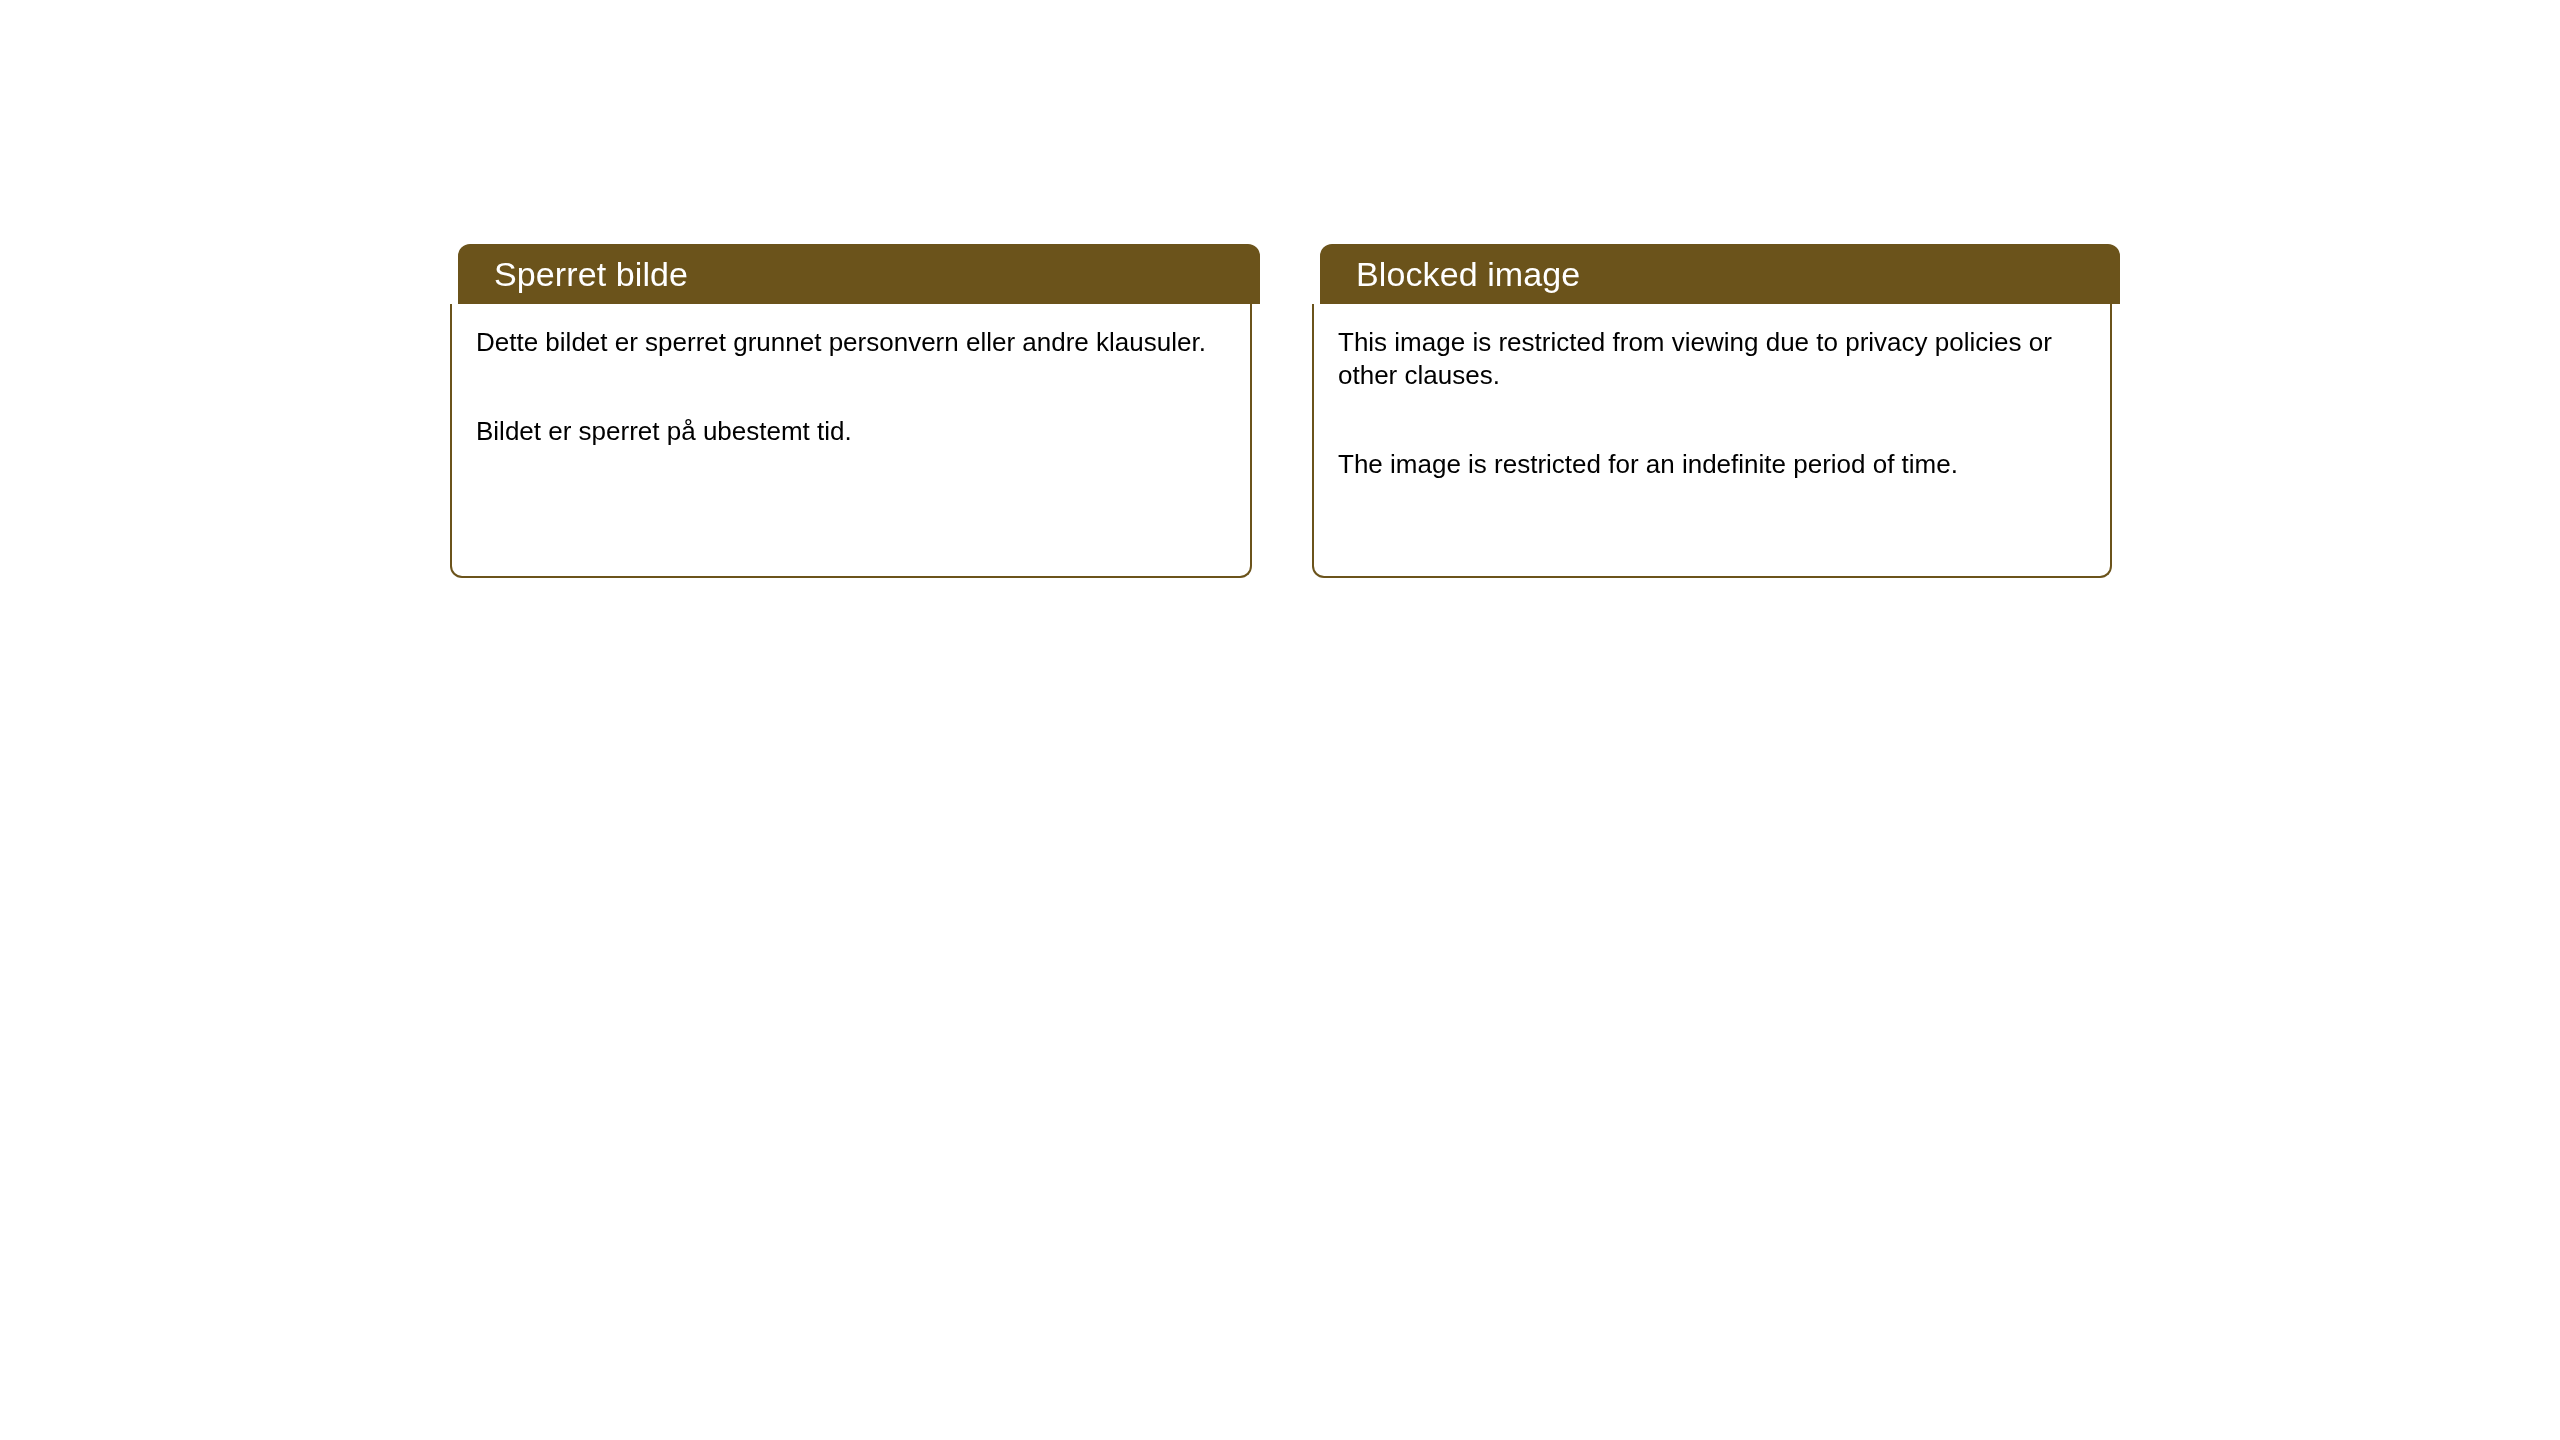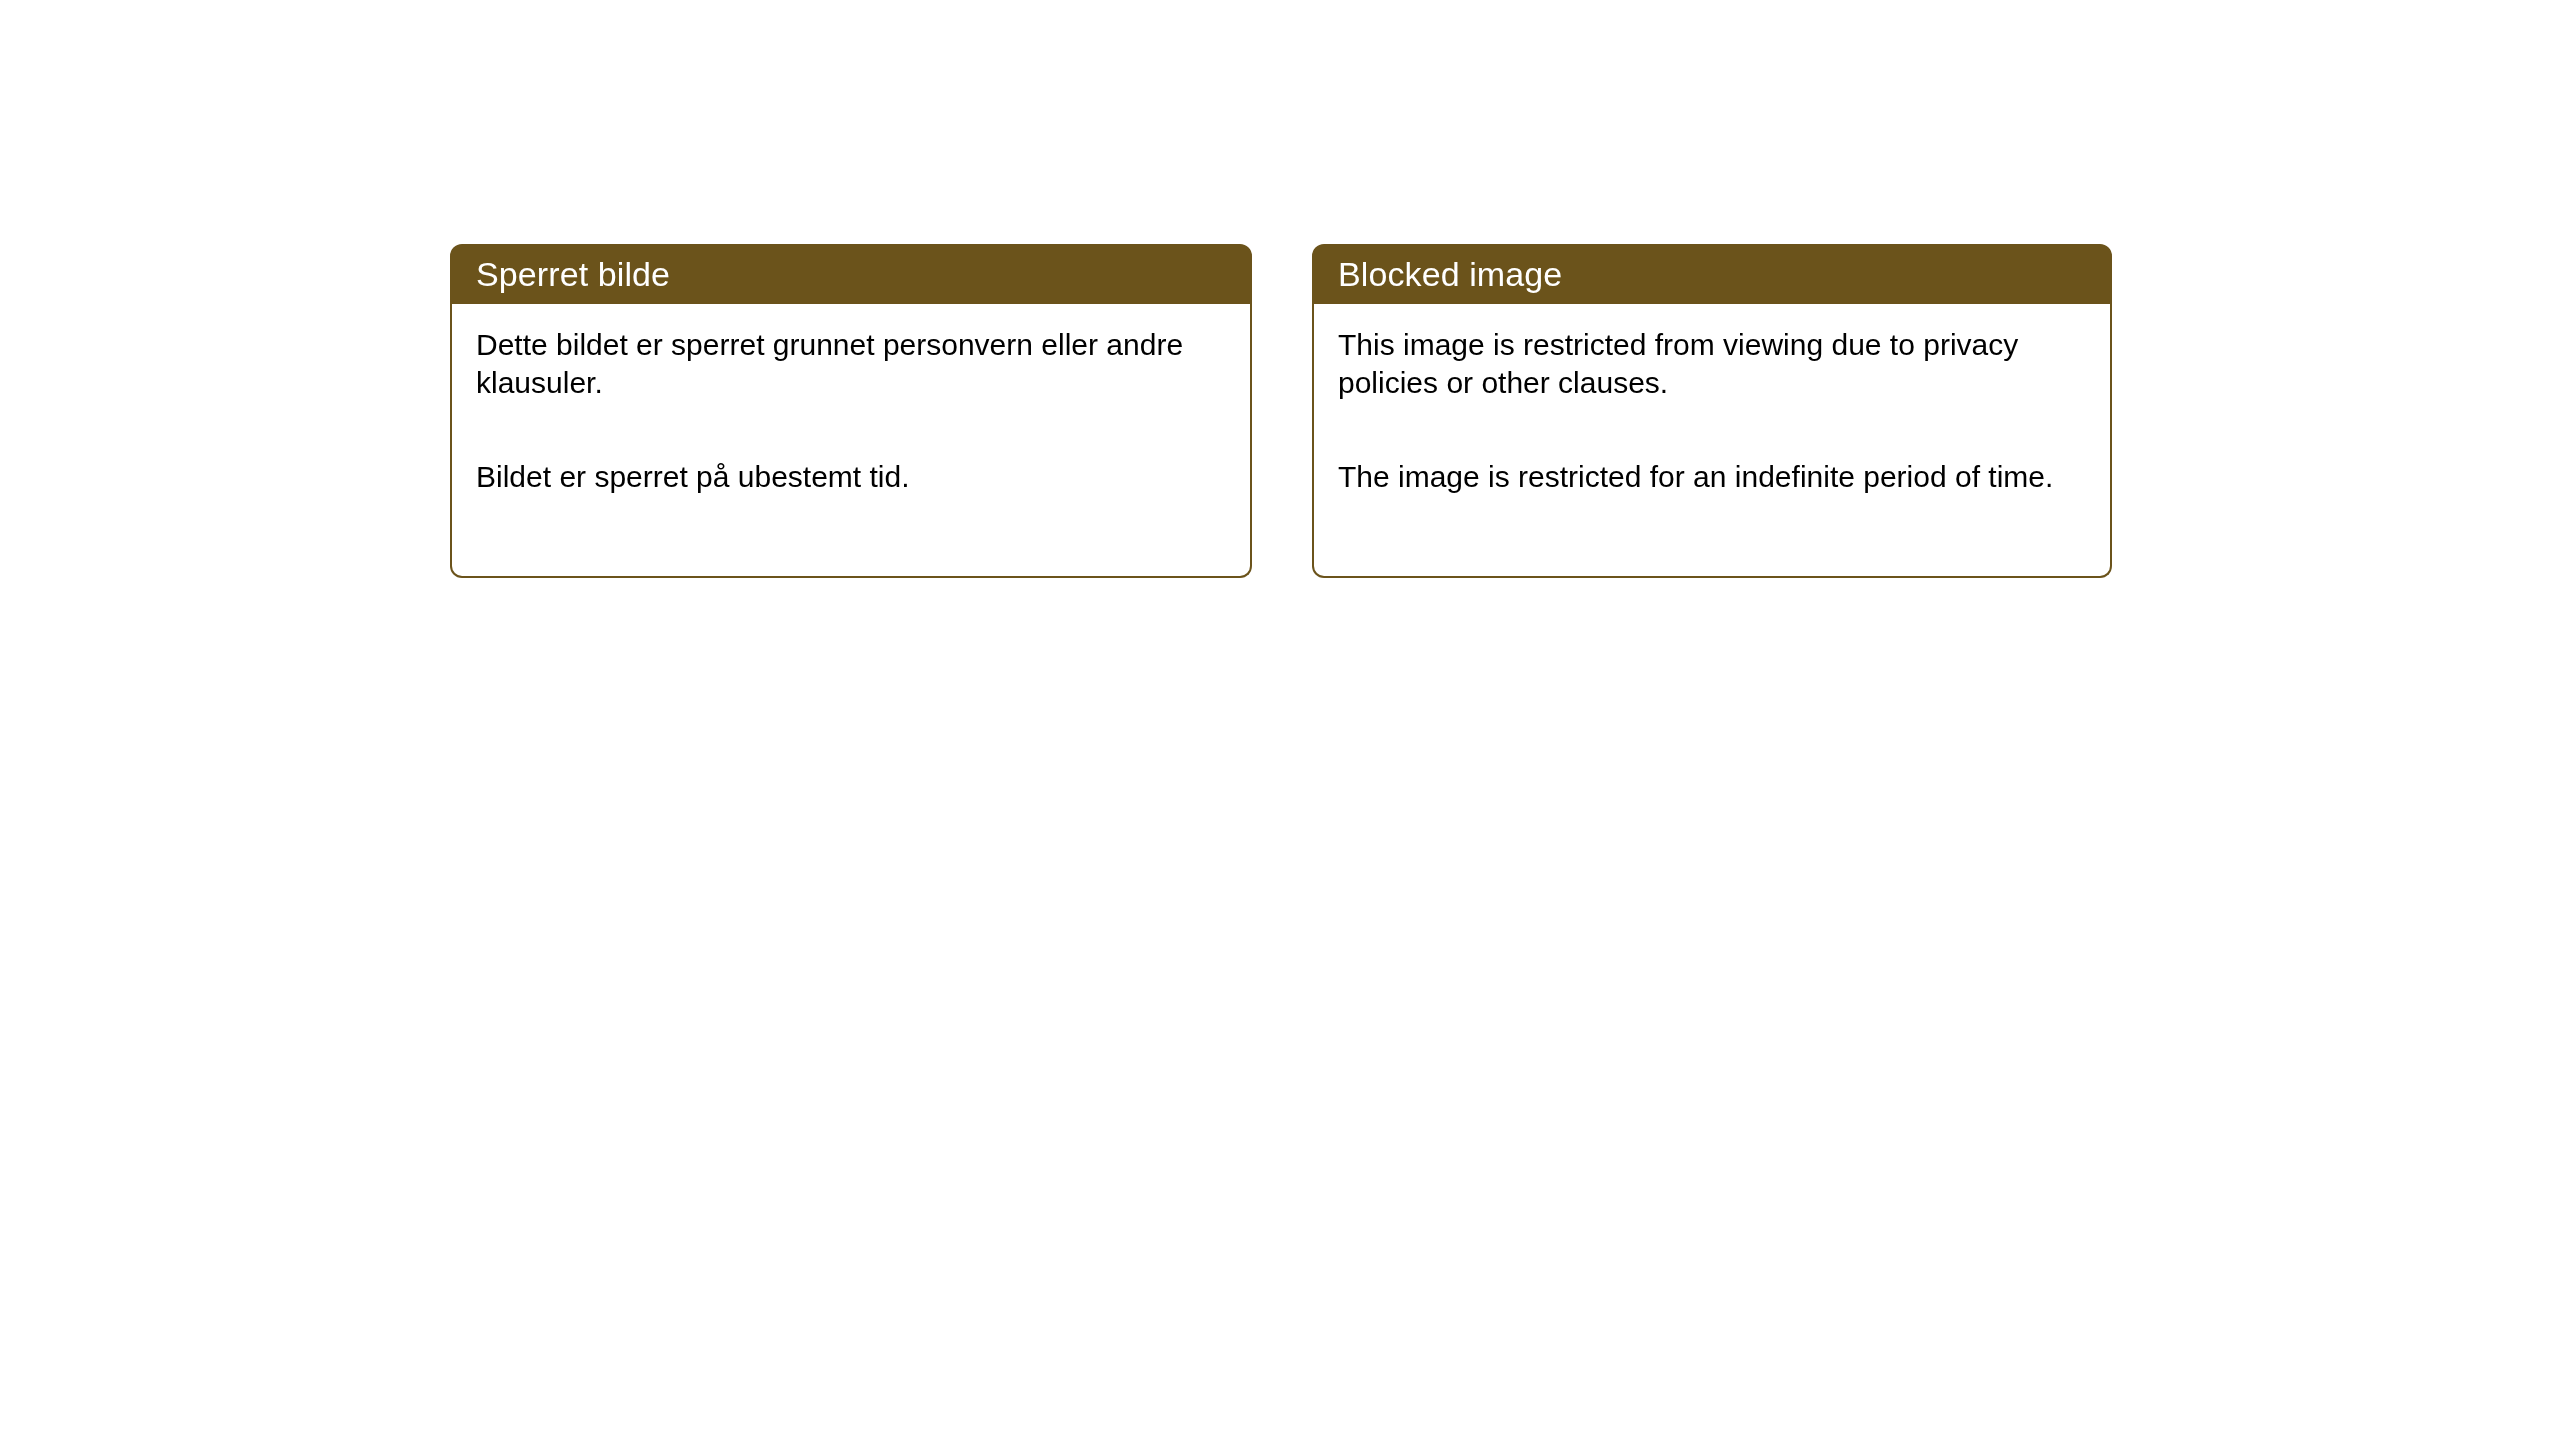--- a/index.html
+++ b/index.html
@@ -26,29 +26,29 @@
 
   .notice-card {
     position: absolute;
     box-sizing: border-box;
     background: #ffffff;
   }
 
   
   .card-header {
     position: absolute;
-    left: 0;
+    left: 8px;
     top: 0;
     height: 60px;
     background: #6b531b;
     border-radius: 12px 12px 0 0;
     display: flex;
     align-items: center;
     box-sizing: border-box;
-    padding-left: 26px;
+    padding-left: 36px;
     z-index: 2;
   }
   .card-title {
     color: #ffffff;
     font-size: 34px;
     font-weight: 400;
     line-height: 1;
     letter-spacing: 0.1px;
     white-space: nowrap;
   }
@@ -60,21 +60,21 @@
     box-sizing: border-box;
     background: #ffffff;
     border: 2px solid #6b531b;
     border-top: none;
     border-radius: 0 0 12px 12px;
     padding: 22px 26px 0 24px;
     z-index: 1;
   }
   .card-paragraph {
     color: #000000;
-    font-size: 30px;
+    font-size: 26px;
     line-height: 1.26;
     margin: 0;
     font-weight: 400;
   }
   .card-paragraph.spaced {
     margin-top: 56px;
   }
 
   
   #card-blocked-no {

